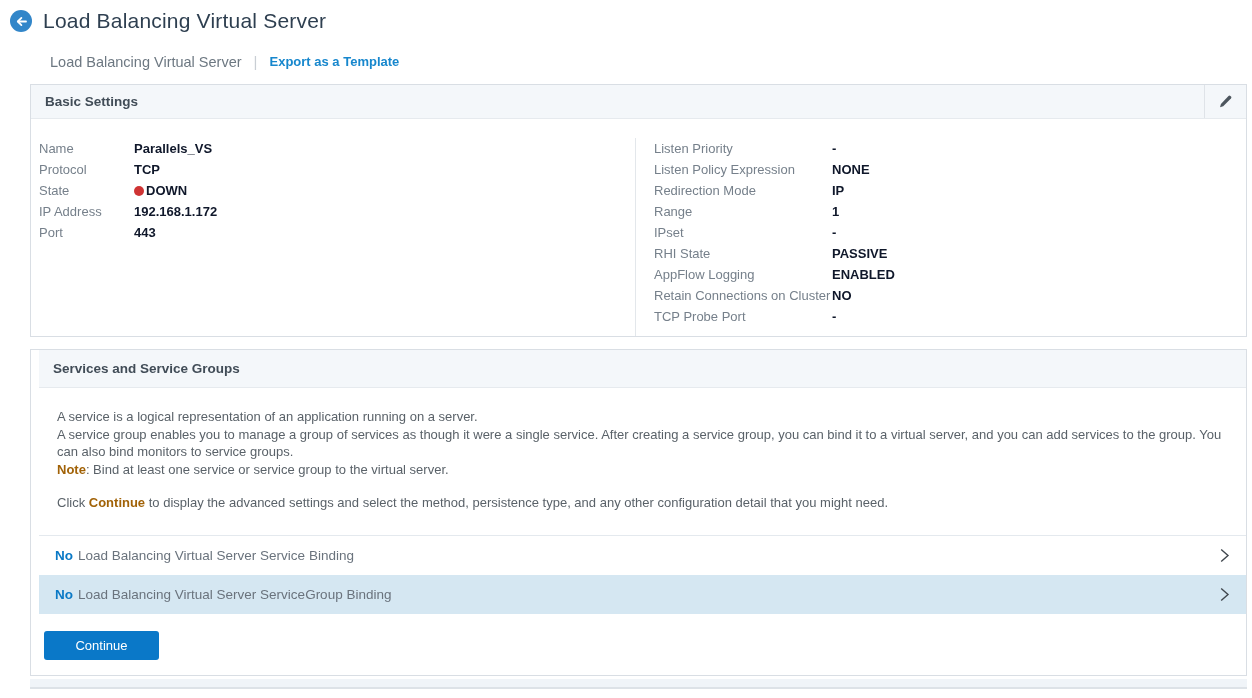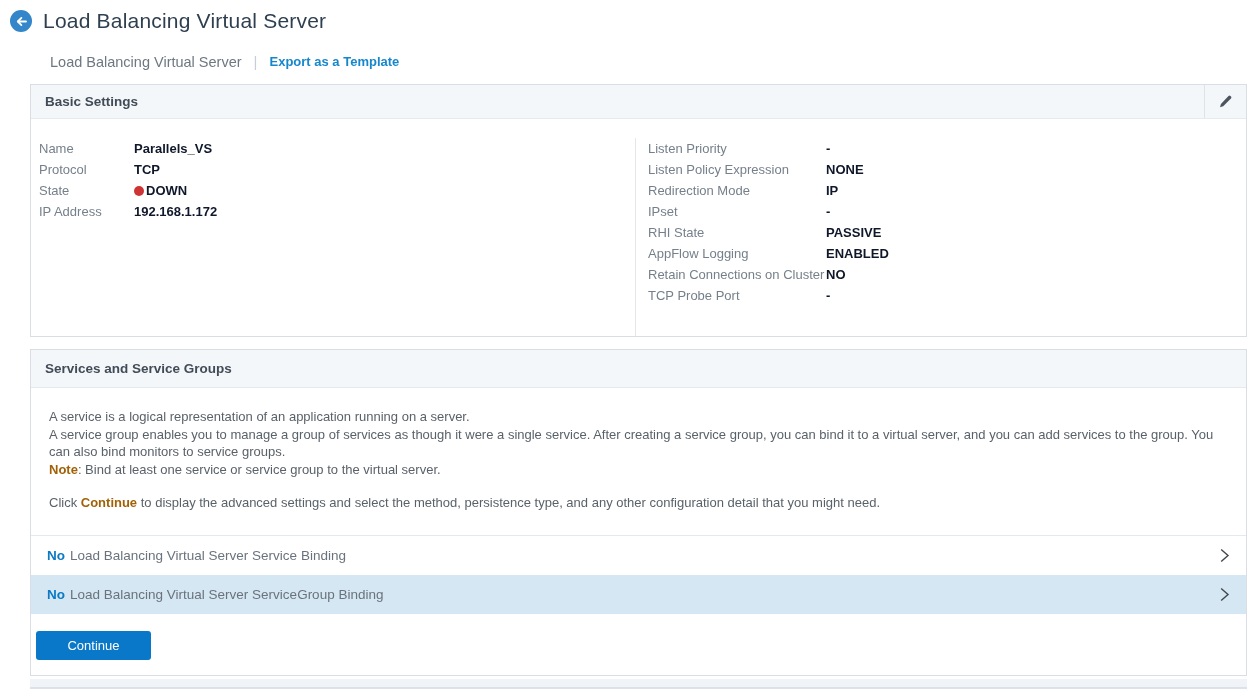--- a/index.html
+++ b/index.html
@@ -36,33 +36,33 @@
   .export-link { font-size: 13px; font-weight: bold; color: var(--accent); cursor: pointer; }
 
   
   .panel { width: 1217px; margin-left: 30px; border: 1px solid var(--border); background: #fff; margin-top: 14px; }
   .panel-header {
     background: var(--panel-header-bg);
     border-bottom: 1px solid #e6eaee;
     display: flex; align-items: center;
   }
   #basic-panel .panel-header { height: 34px; }
-  #services-panel { margin-top: 12px; }
+  #services-panel { margin-top: 12px; padding-left: 8px; }
   #services-panel .panel-header { height: 38px; }
   .panel-title { font-size: 13.5px; font-weight: bold; color: #414c57; padding-left: 14px; }
   .edit-area {
     margin-left: auto; height: 100%; width: 42px;
     border-left: 1px solid #dfe3e8;
     display: flex; align-items: center; justify-content: center; cursor: pointer;
   }
 
   
   .basic-body { display: flex; padding-top: 19px; min-height: 217px; }
   .col-left { width: 604px; padding-left: 8px; flex: 0 0 auto; }
-  .col-right { flex: 1; border-left: 1px solid #e3e7eb; padding-left: 12px; }
+  .col-right { flex: 1; border-left: 1px solid #e3e7eb; padding-left: 18px; }
   .field-row { display: flex; align-items: center; height: 21px; font-size: 13px; }
   .field-label { color: #76808b; flex: 0 0 auto; }
   .col-left .field-label { width: 95px; }
   .col-right .field-label { width: 178px; }
   .field-value { font-weight: bold; color: #0f172a; display: flex; align-items: center; }
   .dot {
     width: 10px; height: 10px; border-radius: 50%;
     background: var(--status-down); display: inline-block; margin-right: 2px;
   }
 
@@ -137,33 +137,41 @@
         <span class="field-label">State</span>
         <span class="field-value">
             <span class="dot"></span>
             <span>DOWN</span>
           </span>
       </div>
       <div class="field-row">
         <span class="field-label">IP Address</span>
         <span class="field-value">192.168.1.172</span>
       </div>
+      <div class="field-row">
+        <span class="field-label">Port</span>
+        <span class="field-value">443</span>
+      </div>
     </div>
     <div class="col-right">
       <div class="field-row">
         <span class="field-label">Listen Priority</span>
         <span class="field-value">-</span>
       </div>
       <div class="field-row">
         <span class="field-label">Listen Policy Expression</span>
         <span class="field-value">NONE</span>
       </div>
       <div class="field-row">
         <span class="field-label">Redirection Mode</span>
         <span class="field-value">IP</span>
+      </div>
+      <div class="field-row">
+        <span class="field-label">Range</span>
+        <span class="field-value">1</span>
       </div>
       <div class="field-row">
         <span class="field-label">IPset</span>
         <span class="field-value">-</span>
       </div>
       <div class="field-row">
         <span class="field-label">RHI State</span>
         <span class="field-value">PASSIVE</span>
       </div>
       <div class="field-row">

